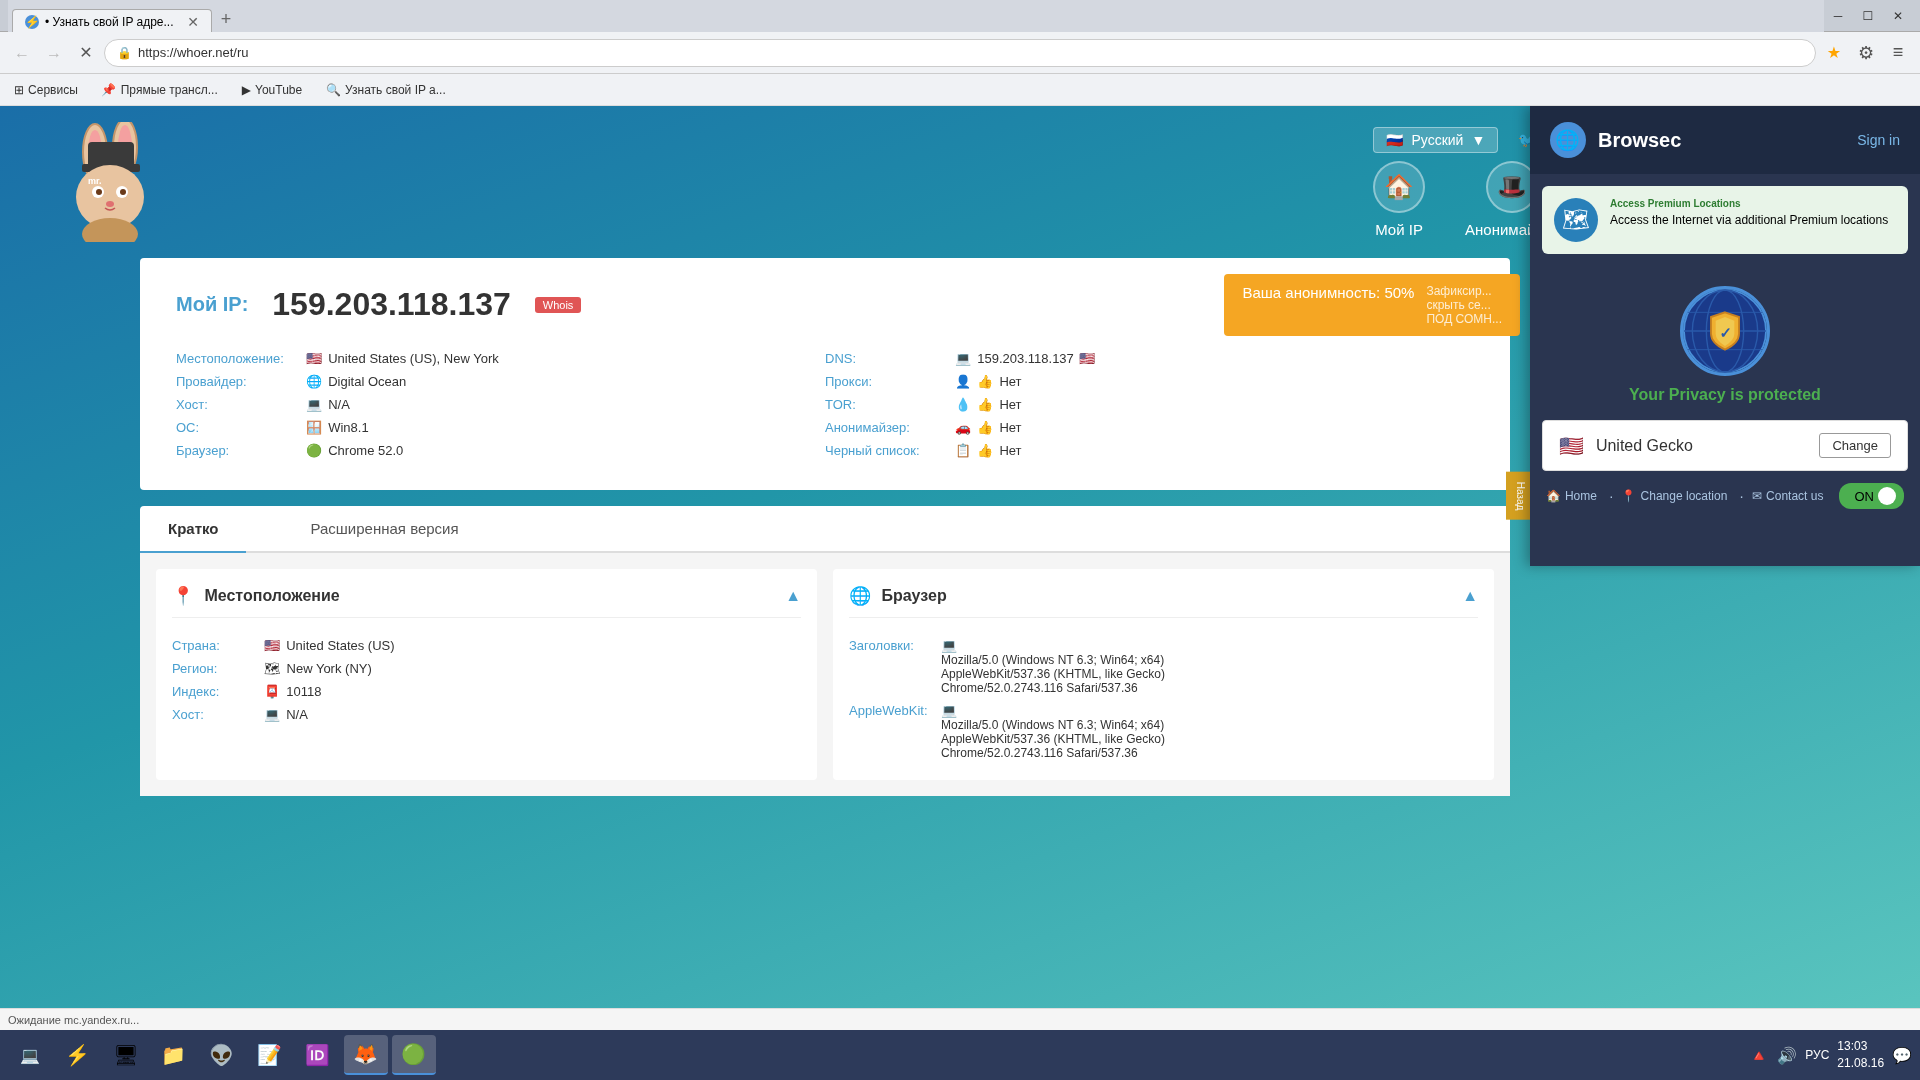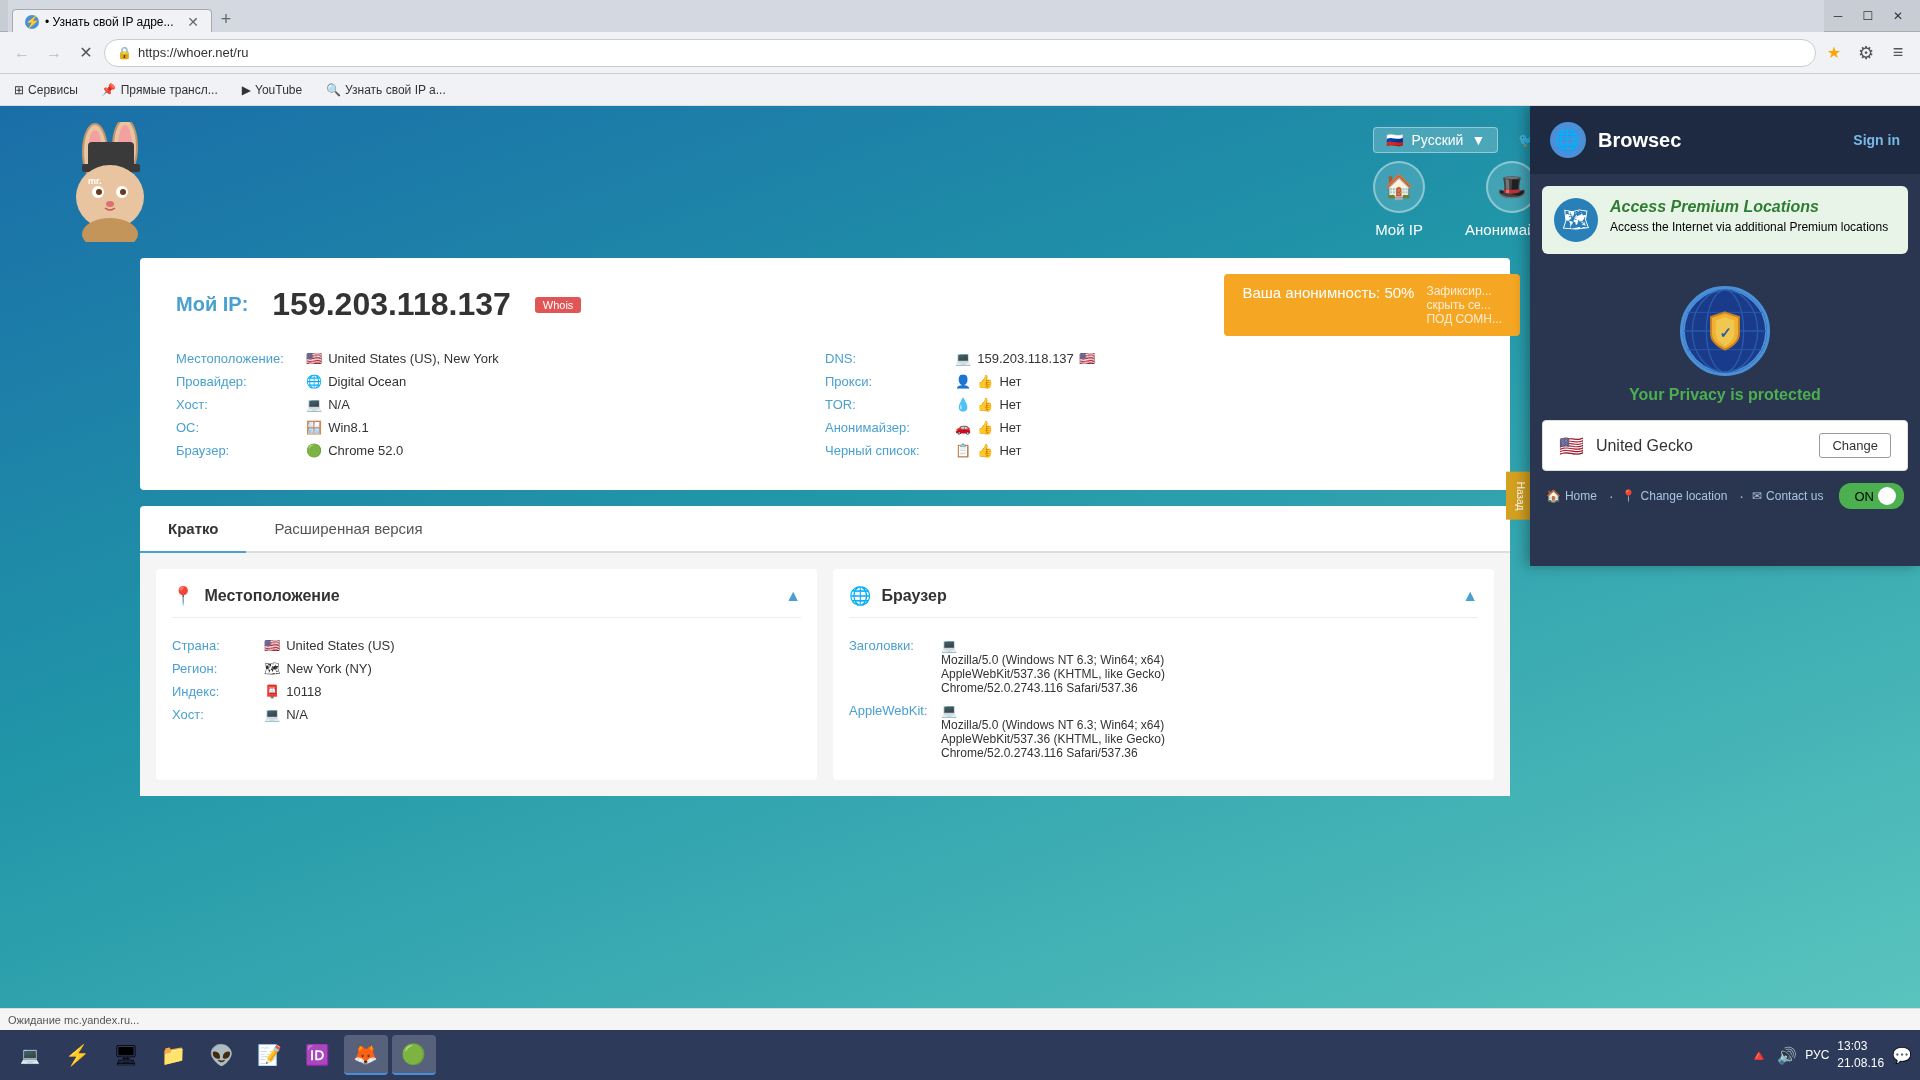--- a/index.html
+++ b/index.html
@@ -304,20 +304,21 @@
       gap: 6px;
     }
 
     
     .content-tabs {
       background: white;
       margin: 16px 40px 0 140px;
       border-radius: 4px 4px 0 0;
       border-bottom: 2px solid #ddd;
       display: flex;
+      gap: 36px;
     }
 
     .content-tab {
       padding: 14px 28px;
       cursor: pointer;
       font-size: 15px;
       color: #555;
       border-bottom: 2px solid transparent;
       margin-bottom: -2px;
     }
@@ -424,21 +425,20 @@
       font-size: 20px;
       font-weight: bold;
       color: white;
     }
 
     .sign-in-link {
       margin-left: auto;
       color: #7ab8e8;
       font-size: 14px;
       cursor: pointer;
-      font-weight: bold;
     }
 
     .browsec-premium {
       background: #e8f4e8;
       margin: 12px;
       border-radius: 6px;
       padding: 12px;
       display: flex;
       align-items: flex-start;
       gap: 12px;
@@ -452,23 +452,22 @@
       display: flex;
       align-items: center;
       justify-content: center;
       color: white;
       font-size: 22px;
       flex-shrink: 0;
     }
 
     .premium-text h3 {
       color: #2e7d32;
-      font-size: 16px;
+      font-size: 10px;
       margin-bottom: 4px;
-      font-style: italic;
     }
 
     .premium-text p {
       color: #000000;
       font-size: 12px;
     }
 
     .browsec-globe-center {
       display: flex;
       justify-content: center;

